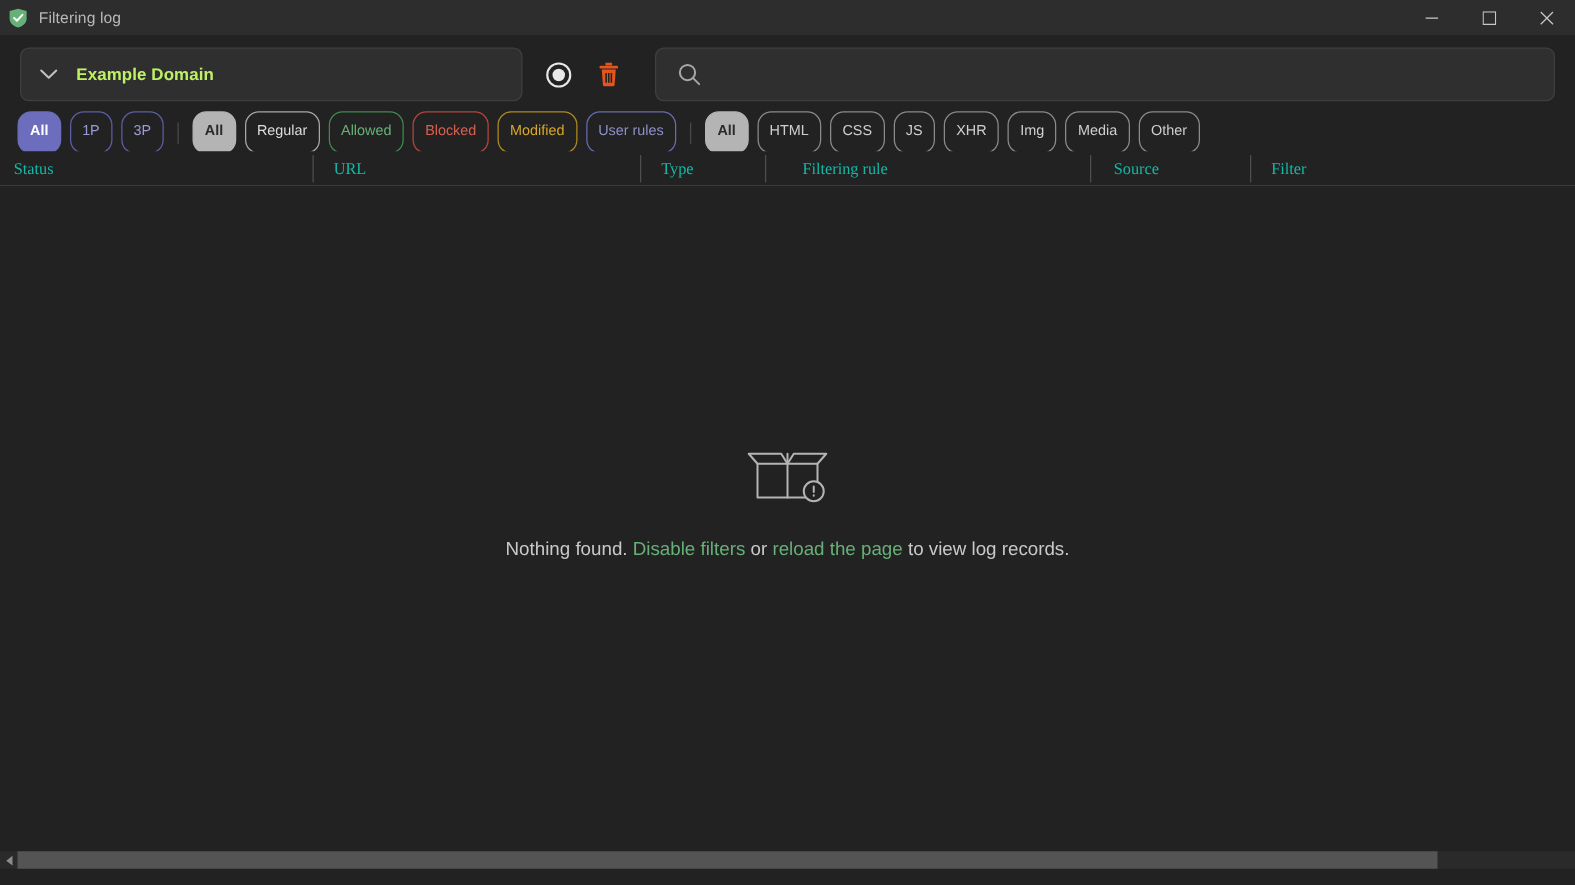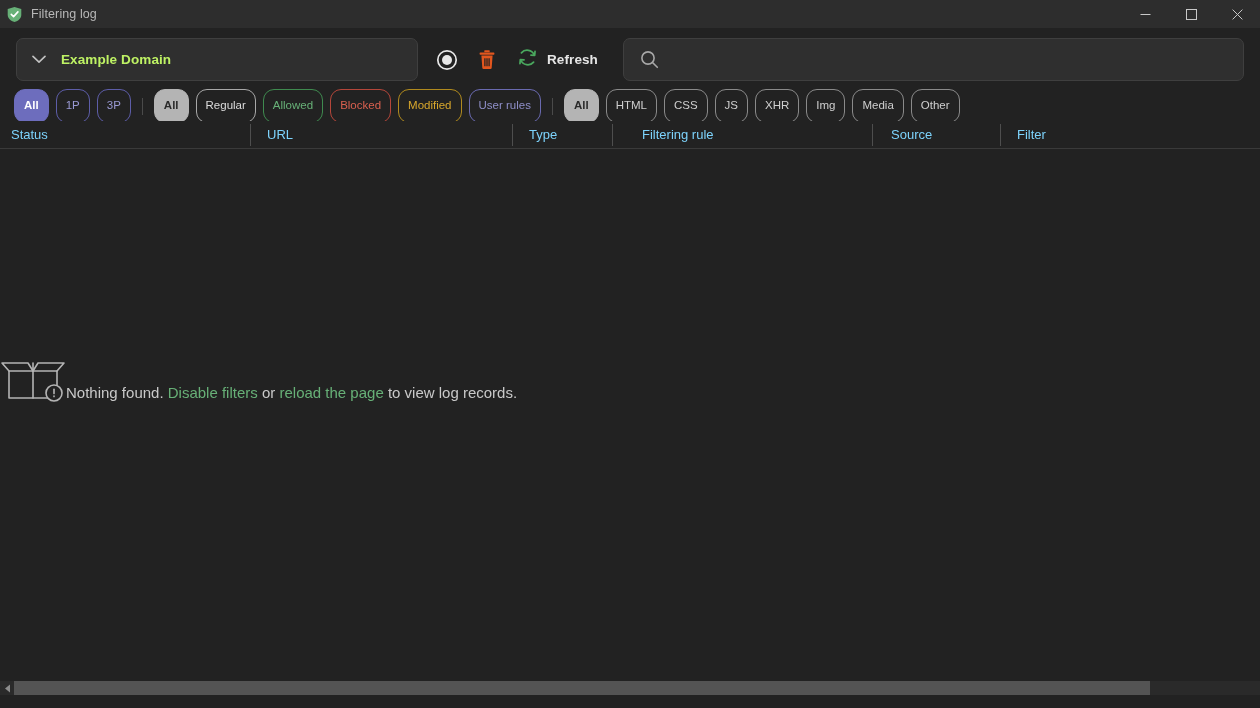--- a/index.html
+++ b/index.html
@@ -202,24 +202,25 @@
     align-items: center;
     border-bottom: 1px solid #3a3a3a;
     background: #222222;
   }
   .col {
     display: flex;
     align-items: center;
     height: 28px;
     position: relative;
     font-size: 13px;
-    color: #7dd3fc;
+    color: #14b8a6;
     padding-left: 11px;
     flex: 0 0 auto;
     cursor: default;
+    font-family: Liberation Serif, serif;
   }
   .col + .col::before {
     content: "";
     position: absolute;
     left: 0;
     top: 3px;
     bottom: 3px;
     width: 1px;
     background: #4e4e4e;
   }
@@ -236,21 +237,21 @@
     position: relative;
     overflow: hidden;
     background: #222222;
   }
   .empty {
     position: absolute;
     left: 0;
     right: 0;
     top: 208px;
     display: flex;
-    flex-direction: row;
+    flex-direction: column;
     align-items: center;
   }
   .empty-icon { margin-bottom: 19px; }
   .empty-text {
     font-size: 15px;
     color: #c9c9c9;
     text-align: center;
     line-height: 21px;
     max-width: 520px;
   }
@@ -349,31 +350,20 @@
         <svg width="20" height="21" viewBox="0 0 20 21">
           <rect x="7.3" y="1.2" width="5.4" height="2.1" rx="0.6" fill="#e2561e"></rect>
           <rect x="2.6" y="3.6" width="14.8" height="2.1" rx="0.7" fill="#e2561e"></rect>
           <path d="M4.4 6.6 h11.2 l-0.9 12.1 a1.3 1.3 0 0 1 -1.3 1.2 H6.6 a1.3 1.3 0 0 1 -1.3 -1.2 Z" fill="#e2561e"></path>
           <line x1="7.9" y1="9.3" x2="7.9" y2="17.2" stroke="#222222" stroke-width="1.25"></line>
           <line x1="10" y1="9.3" x2="10" y2="17.2" stroke="#222222" stroke-width="1.25"></line>
           <line x1="12.1" y1="9.3" x2="12.1" y2="17.2" stroke="#222222" stroke-width="1.25"></line>
         </svg>
       </div>
 
-      <div class="refresh-btn">
-        <span>
-          <svg width="21" height="21" viewBox="0 0 22 22">
-            <path d="M18.1 8.4 A8 8 0 0 0 4.6 6.2" fill="none" stroke="#4aa85e" stroke-width="1.8" stroke-linecap="round"></path>
-            <path d="M3.9 13.6 A8 8 0 0 0 17.4 15.8" fill="none" stroke="#4aa85e" stroke-width="1.8" stroke-linecap="round"></path>
-            <path d="M14.6 8.5 L18.5 8.7 L18.9 4.6" fill="none" stroke="#4aa85e" stroke-width="1.8" stroke-linecap="round" stroke-linejoin="round"></path>
-            <path d="M7.4 13.5 L3.5 13.3 L3.1 17.4" fill="none" stroke="#4aa85e" stroke-width="1.8" stroke-linecap="round" stroke-linejoin="round"></path>
-          </svg>
-        </span>
-        <span class="refresh-label">Refresh</span>
-      </div>
     </div>
 
     <div class="search-box">
       <span class="sicon">
         <svg width="19" height="19" viewBox="0 0 19 19">
           <circle cx="8" cy="8" r="6.1" fill="none" stroke="#a8a8a8" stroke-width="1.6"></circle>
           <line x1="12.5" y1="12.5" x2="17.3" y2="17.3" stroke="#a8a8a8" stroke-width="1.6" stroke-linecap="round"></line>
         </svg>
       </span>
     </div>

